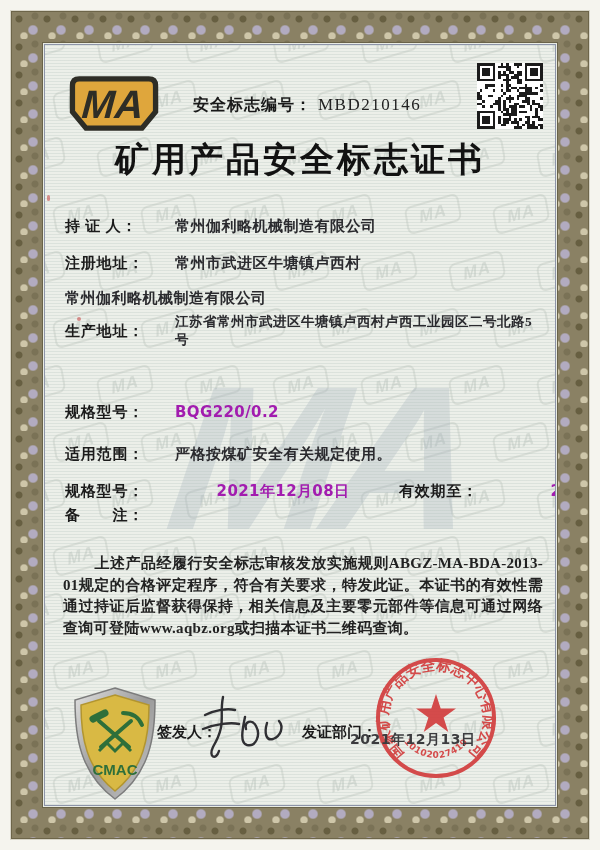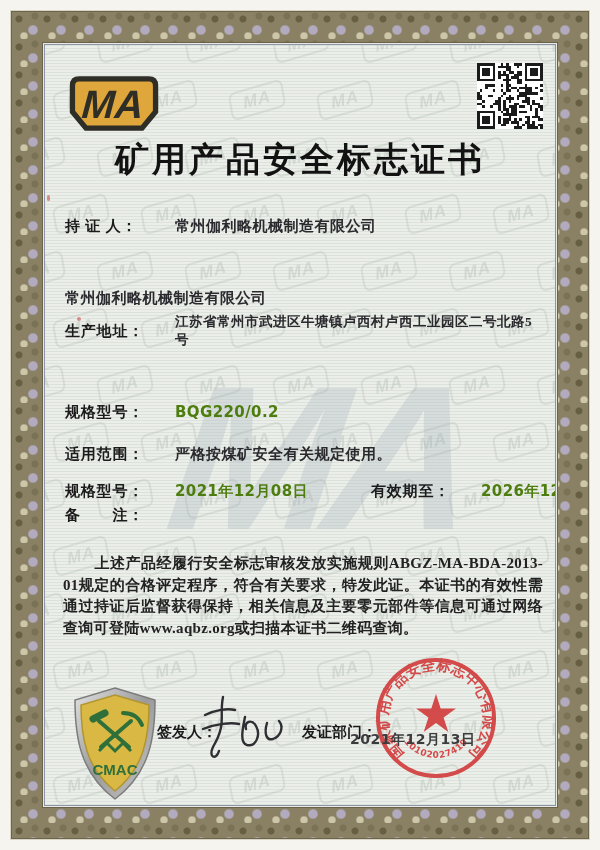--- a/index.html
+++ b/index.html
@@ -33,26 +33,26 @@
   .certno .lab{font:700 16px "Liberation Serif",serif;color:#191919;letter-spacing:1px;}
   .certno .val{font:400 17px "Liberation Serif",serif;color:#222;letter-spacing:1.5px;margin-left:6px;}
   #qr{position:absolute;left:432px;top:18px;width:66px;height:66px;}
   #qr svg{width:100%;height:100%;}
   .title{position:absolute;left:0;right:0;top:92px;text-align:center;
      font:900 34px "Liberation Serif",serif;color:#121212;letter-spacing:3px;}
   
   .row{position:absolute;left:20px;right:14px;display:flex;align-items:flex-start;}
   .lab{flex:0 0 110px;font:700 15px "Liberation Serif",serif;color:#1b1b1b;letter-spacing:.8px;}
   .val{font:600 15px "Liberation Serif",serif;color:#2a2a2e;letter-spacing:.5px;}
-  .v-num{font:700 15px "DejaVu Sans",sans-serif;color:#4d7c0f;letter-spacing:.4px;word-spacing:8px;}
+  .v-num{font:700 15px "DejaVu Sans",sans-serif;color:#a21caf;letter-spacing:.4px;word-spacing:8px;text-align:center;}
   .row-addr{align-items:center;}
   .row-addr .val{font-size:13.5px;line-height:18px;max-width:382px;}
   .row-std .lab{flex:0 0 auto;}
   .row-std .val{margin-left:28px;}
-  .row-dates .val{flex:0 0 160px;}
+  .row-dates .val{flex:0 0 160px;margin-left:28px;}
   .row-dates .lab2{flex:0 0 110px;margin-left:36px;}
   
   .statement{position:absolute;left:18px;right:12px;top:508px;text-indent:2.1em;
      font:600 15px "Liberation Serif",serif;line-height:21.5px;color:#222;
      letter-spacing:.3px;text-align:justify;}
   
   .cmac{position:absolute;left:20px;top:640px;width:100px;height:118px;}
   .signer-lab{position:absolute;left:112px;top:678px;font:700 15px "Liberation Serif",serif;color:#1b1b1b;}
   .signature{position:absolute;left:152px;top:646px;width:96px;height:88px;z-index:3;}
   .dept-lab{position:absolute;left:257px;top:678px;font:700 15px "Liberation Serif",serif;color:#1b1b1b;}
@@ -164,20 +164,23 @@
       </div>
     <div class="wm-big">MA</div>
 
     <div class="content">
 
       <svg class="ma-badge" viewBox="0 0 100 60">
         <path d="M7,11 Q7,4 14,4 L86,4 Q93,4 93,11 L93,38 L79,55 L21,55 L7,38 Z" stroke="#2e2d26" stroke-width="5.5" fill="#dfa63c"></path>
         <text x="51" y="45" text-anchor="middle" font-family="Liberation Sans, sans-serif" font-size="41" font-weight="900" font-style="italic" fill="#2e2d26" transform="skewX(-4)">MA</text>
       </svg>
 
+      <div class="certno">
+        <span class="lab">安全标志编号：</span><span class="val">MBD210146</span>
+      </div>
 
       <div id="qr"><svg viewBox="0 0 25 25" shape-rendering="crispEdges">
             <rect width="25" height="25" fill="#ffffff"></rect>
             <rect x="9" y="0" width="1" height="1" fill="#1b1b1b"></rect>
             <rect x="11" y="0" width="1" height="1" fill="#1b1b1b"></rect>
             <rect x="14" y="0" width="1" height="1" fill="#1b1b1b"></rect>
             <rect x="15" y="0" width="1" height="1" fill="#1b1b1b"></rect>
             <rect x="16" y="0" width="1" height="1" fill="#1b1b1b"></rect>
             <rect x="8" y="1" width="1" height="1" fill="#1b1b1b"></rect>
             <rect x="9" y="1" width="1" height="1" fill="#1b1b1b"></rect>
@@ -378,20 +381,24 @@
             <rect x="1" y="19" width="5" height="5" fill="#fff"></rect>
             <rect x="2" y="20" width="3" height="3" fill="#1b1b1b"></rect>
           </svg></div>
 
       <div class="title">矿用产品安全标志证书</div>
 
       <div class="row" style="top:172px">
         <span class="lab">持 证 人：</span>
         <span class="val">常州伽利略机械制造有限公司</span>
       </div>
+      <div class="row" style="top:209px">
+        <span class="lab">注册地址：</span>
+        <span class="val">常州市武进区牛塘镇卢西村</span>
+      </div>
       <div class="row" style="top:244px">
         <span class="val">常州伽利略机械制造有限公司</span>
       </div>
       <div class="row row-addr" style="top:268px">
         <span class="lab">生产地址：</span>
         <span class="val">江苏省常州市武进区牛塘镇卢西村卢西工业园区二号北路5号</span>
       </div>
       <div class="row" style="top:358px">
         <span class="lab">规格型号：</span>
         <span class="val v-num">BQG220/0.2</span>

